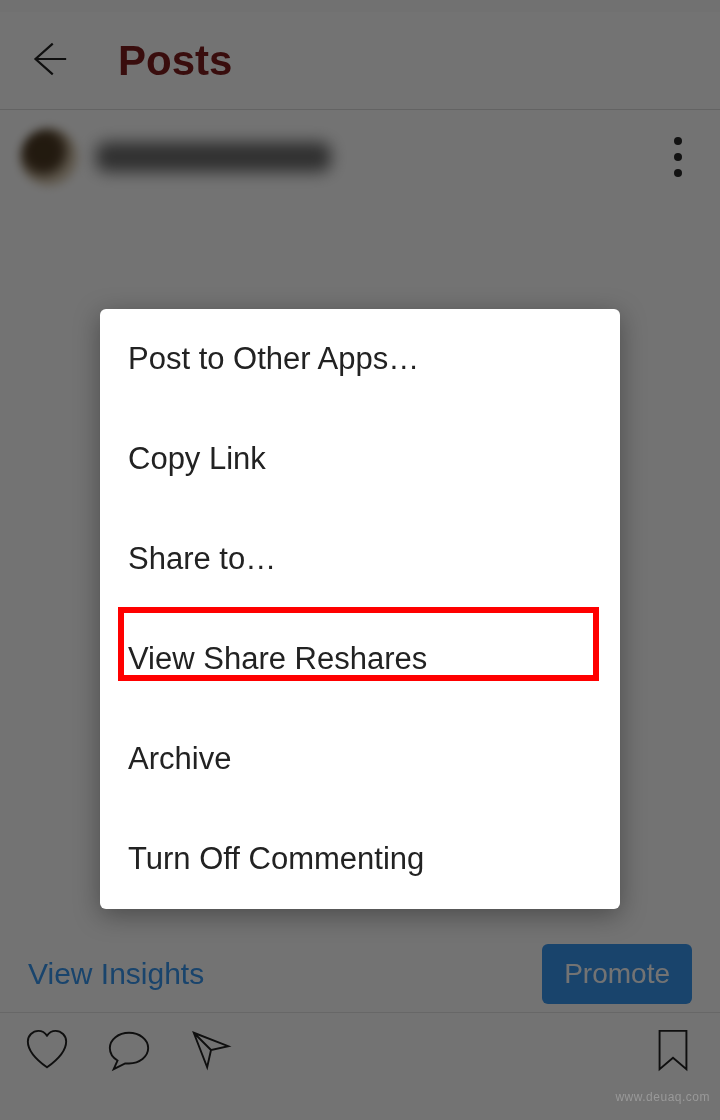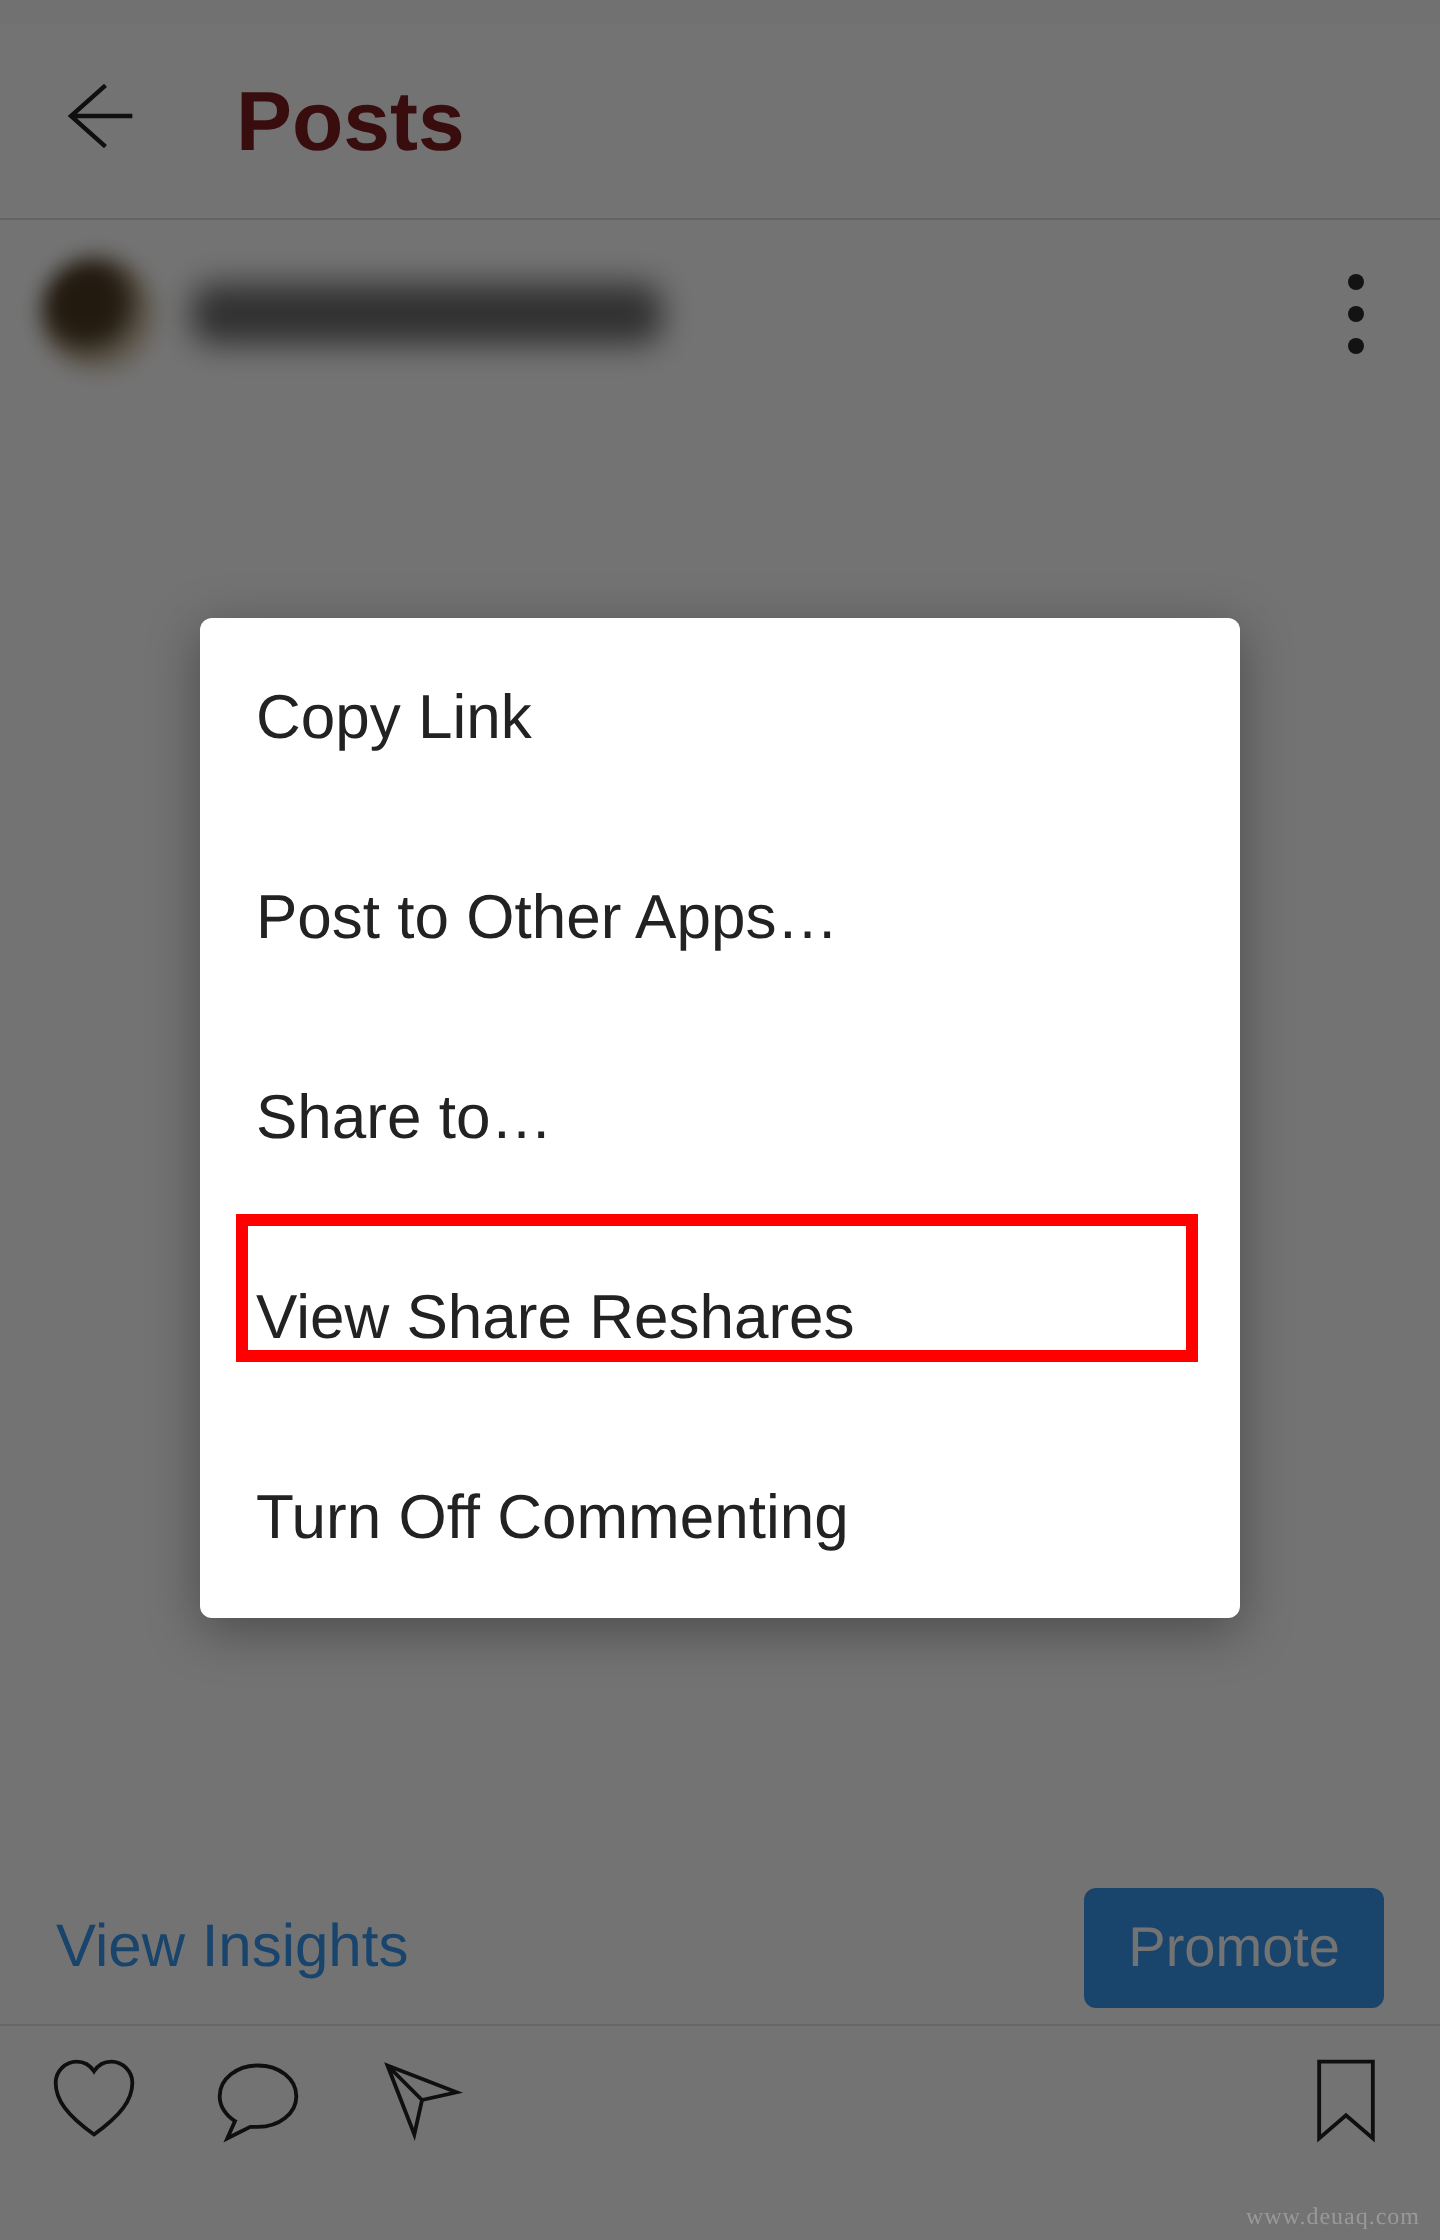--- a/index.html
+++ b/index.html
@@ -29,21 +29,21 @@
   .action-row .ico svg { width: 46px; height: 46px; fill: none; stroke: #222; stroke-width: 2; }
   .action-row .ico.bookmark { margin-left: auto; }
 
   .overlay { position: absolute; inset: 0; background: rgba(0,0,0,0.55); }
 
   .menu { position: absolute; left: 100px; top: 309px; width: 520px; background: #fff; border-radius: 6px; box-shadow: 0 6px 26px rgba(0,0,0,.35); overflow: hidden; }
   .menu-item { padding: 32px 28px; font-size: 31px; color: #222; font-weight: 400; cursor: pointer; position: relative; }
   .menu-item.highlight { }
   .redbox { position: absolute; left: 118px; top: 607px; width: 481px; height: 74px; border: 6px solid #f00; pointer-events: none; }
 
-  .watermark { position: absolute; right: 10px; bottom: 4px; font-size: 12px; color: #999; font-family: Liberation Serif, serif; letter-spacing: .5px; }
+  .watermark { position: absolute; right: 10px; bottom: 16px; font-size: 12px; color: #999; font-family: Liberation Sans, sans-serif; letter-spacing: .5px; }
 </style>
 </head>
 <body>
 
 <div class="screen">
 
   <div class="status-placeholder"></div>
 
   <div class="header">
     <div class="back-arrow">
@@ -91,22 +91,23 @@
     <div class="ico bookmark">
       <svg viewBox="0 0 48 48">
           <path d="M10 4 H38 V44 L24 32 L10 44 Z"></path>
         </svg>
     </div>
   </div>
 
   <div class="overlay"></div>
 
   <div class="menu" id="menu">
+      <div class="menu-item">Post to Other Apps…</div>
       <div class="menu-item">Copy Link</div>
-      <div class="menu-item">Post to Other Apps…</div>
       <div class="menu-item">Share to…</div>
       <div class="menu-item highlight">View Share Reshares</div>
+      <div class="menu-item">Archive</div>
       <div class="menu-item">Turn Off Commenting</div>
     </div>
   <div class="redbox"></div>
 
   <div class="watermark">www.deuaq.com</div>
 </div>
 
 </body></html>

